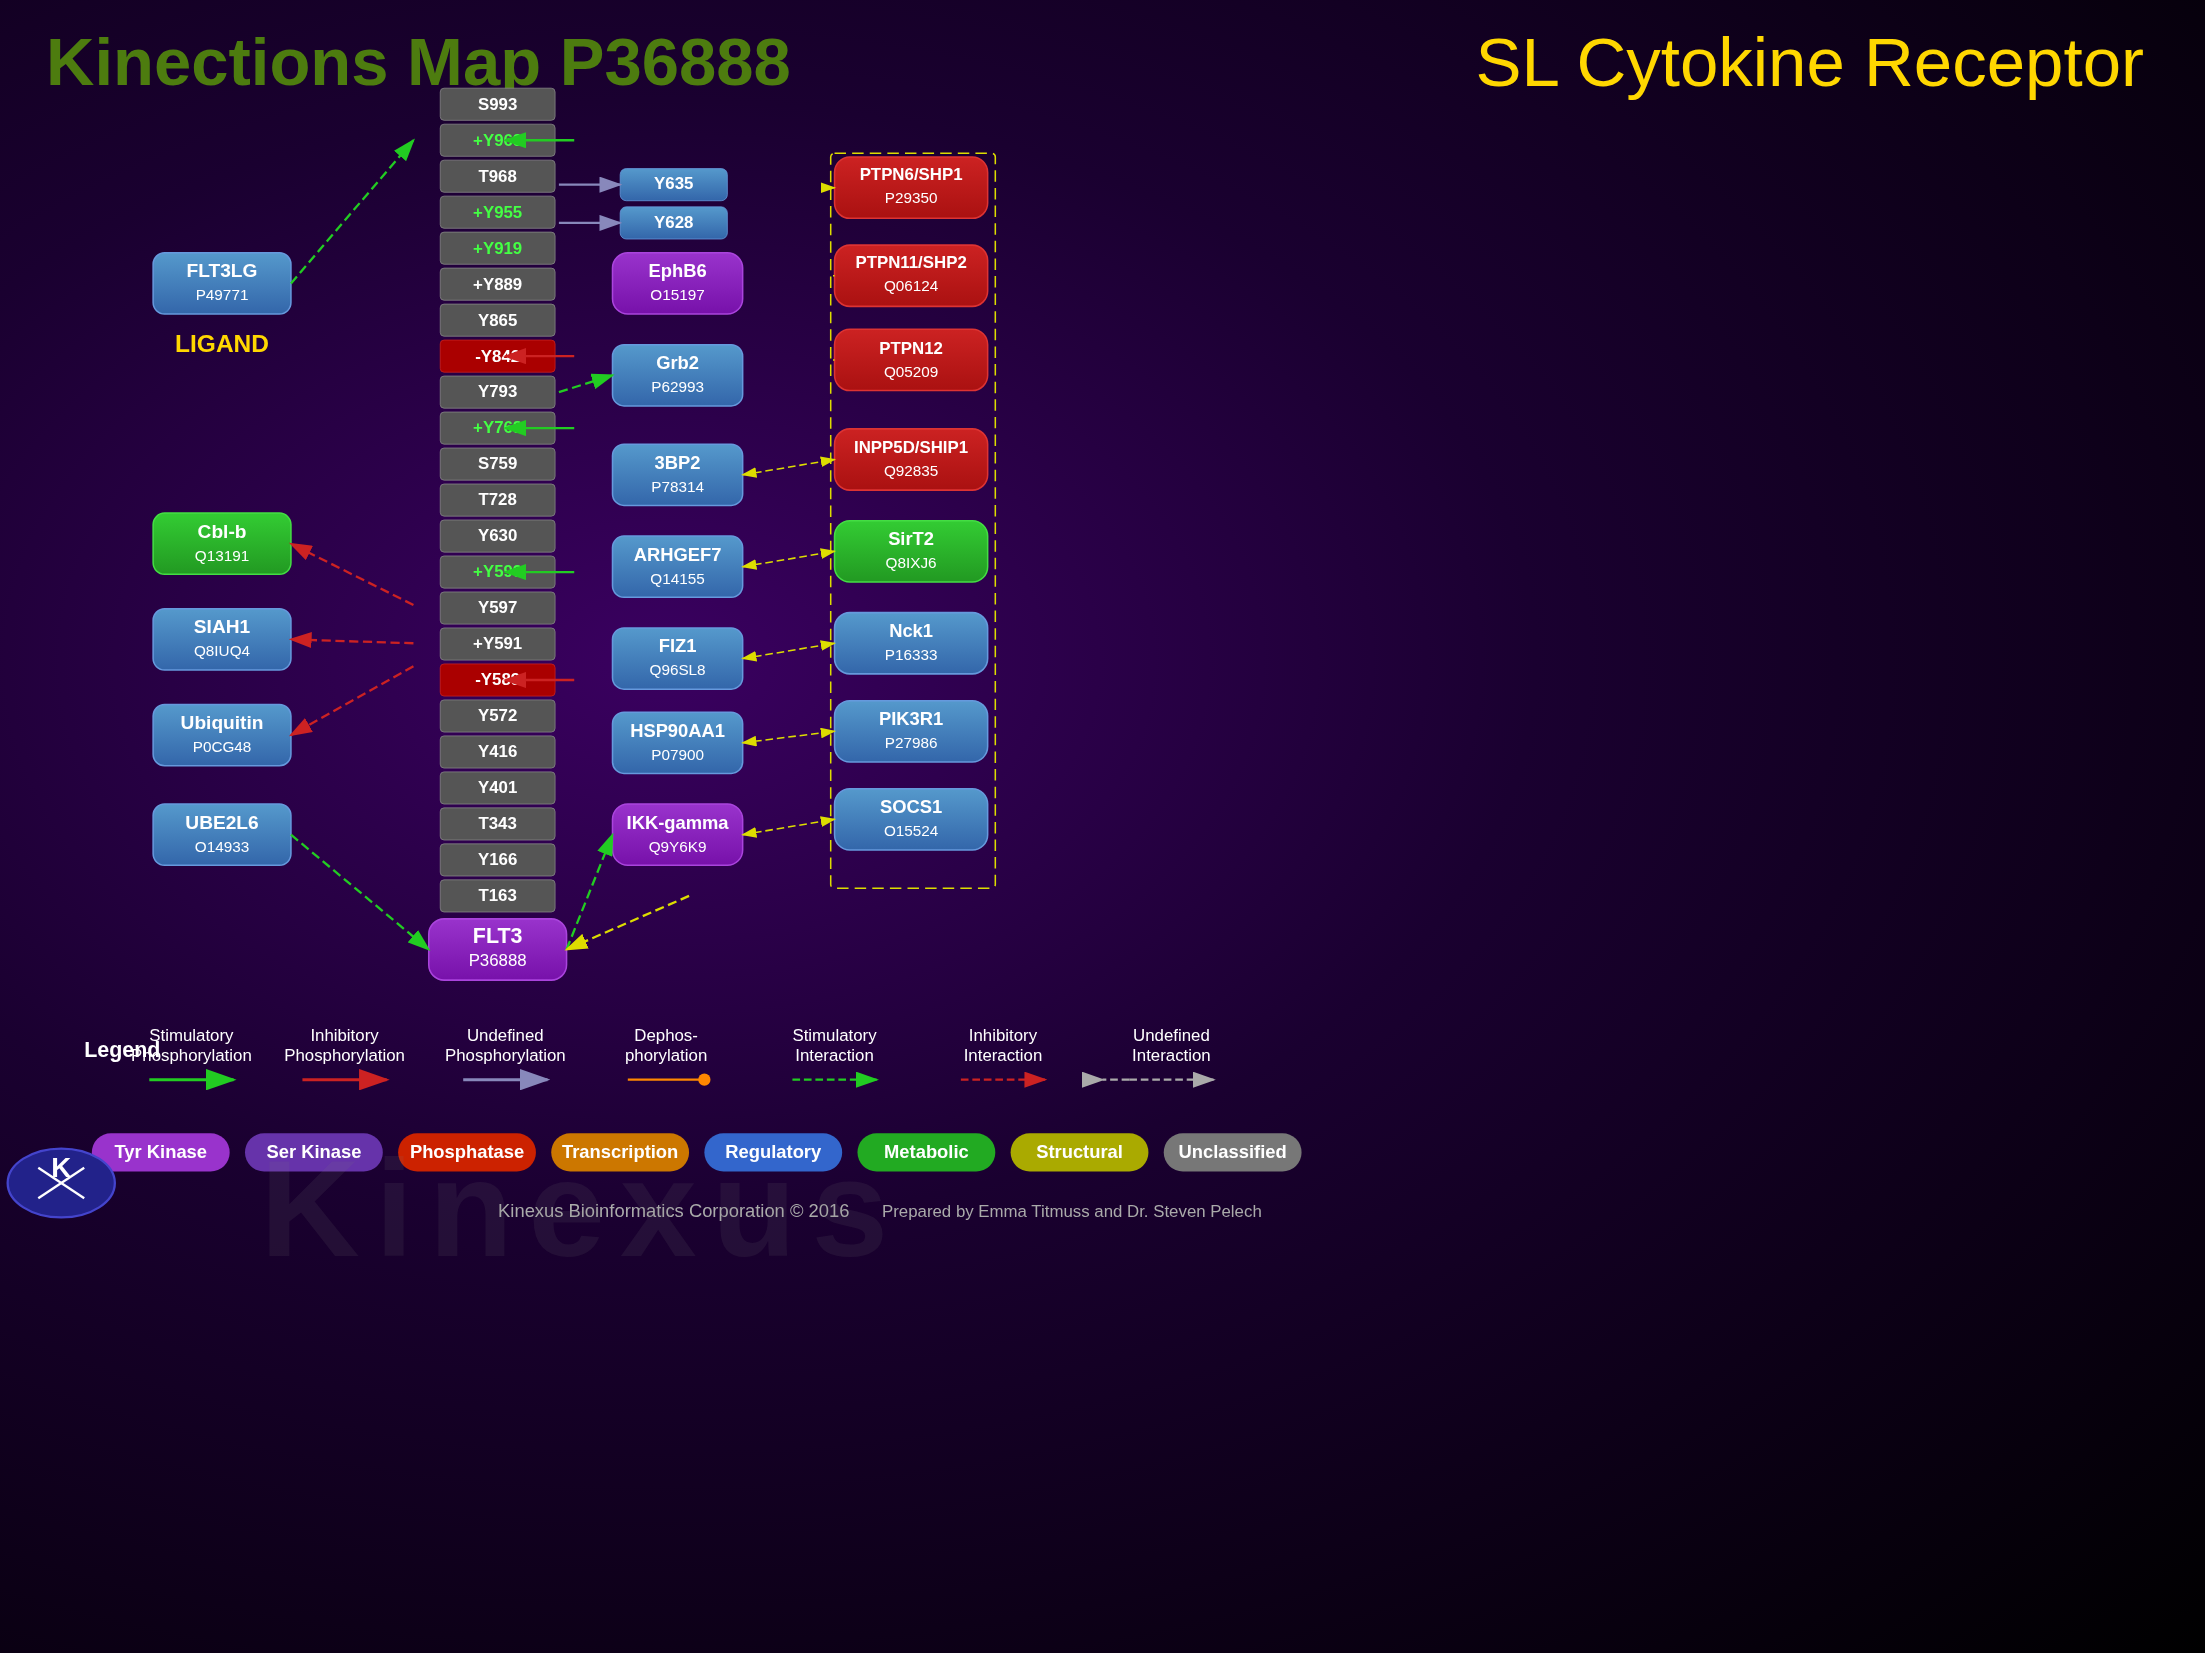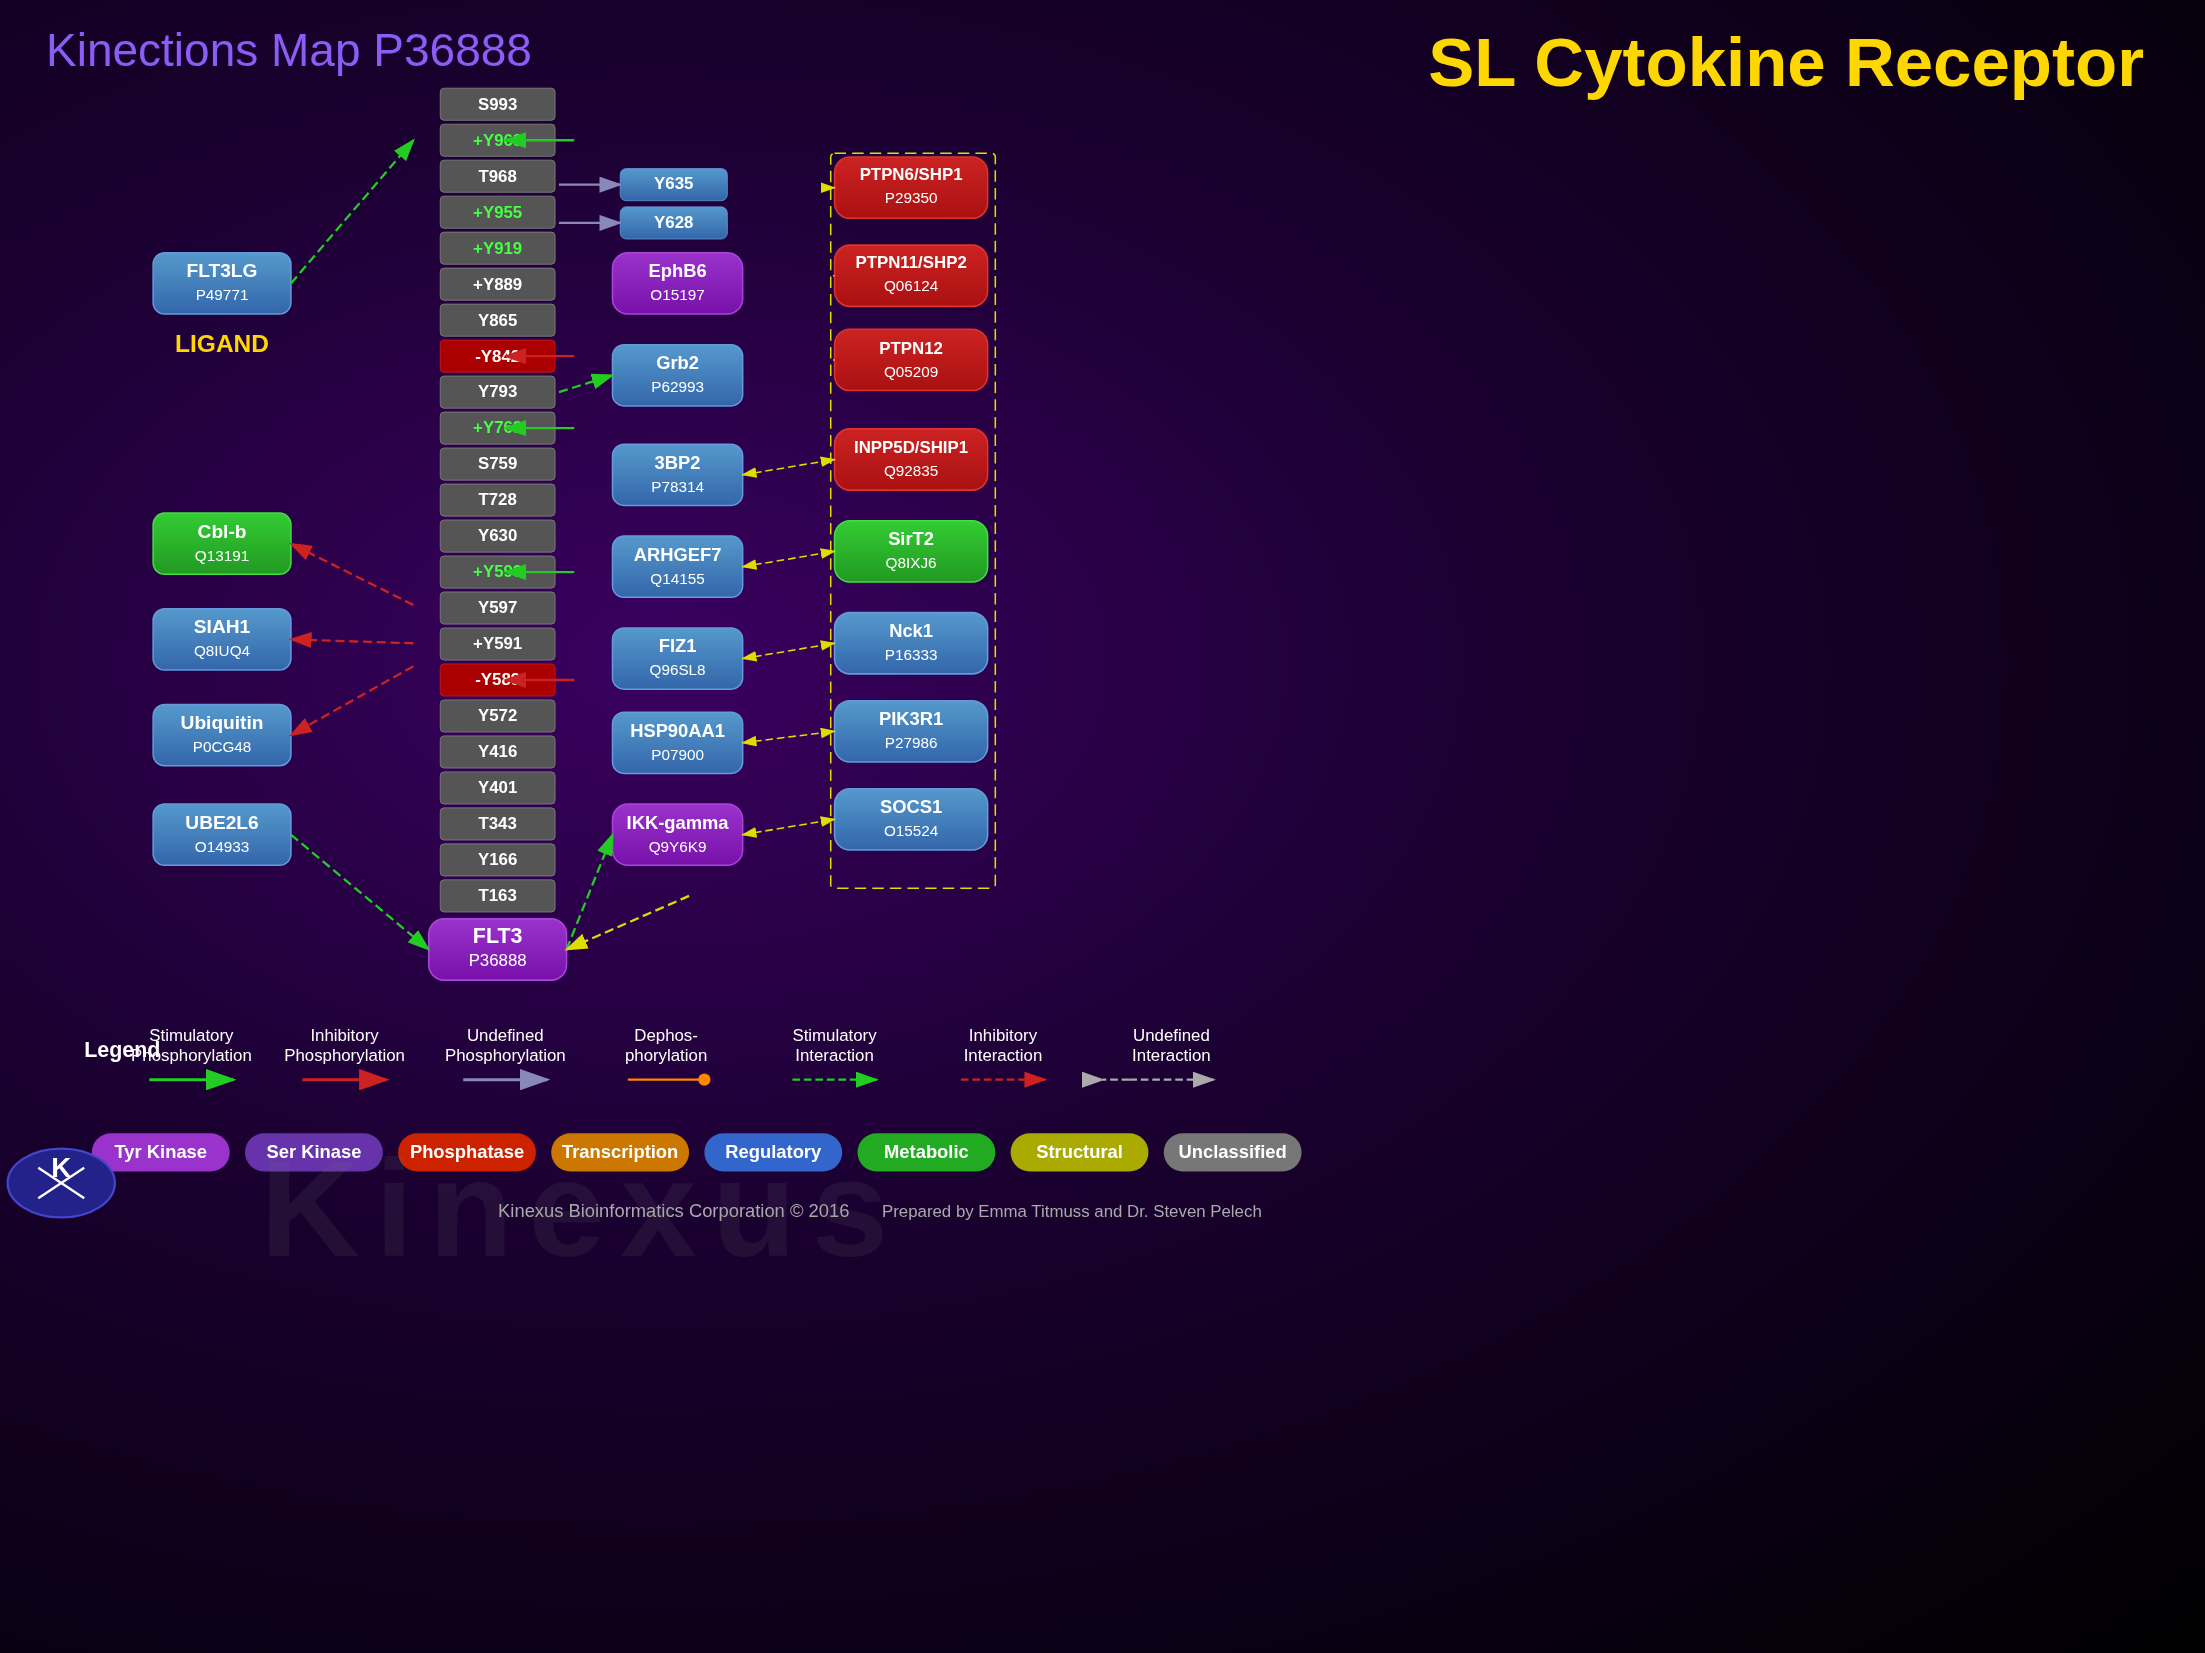--- a/index.html
+++ b/index.html
@@ -10,30 +10,30 @@
       font-family: Arial, sans-serif;
       overflow: hidden;
       position: relative;
     }
 
     
     .title-left {
       position: absolute;
       top: 23px;
       left: 46px;
-      font-size: 46px;
-      font-weight: normal;
-      color: #8b5cf6;
+      font-size: 67px;
+      font-weight: bold;
+      color: #4d7c0f;
     }
     .title-right {
       position: absolute;
       top: 23px;
       right: 61px;
       font-size: 69px;
-      font-weight: bold;
+      font-weight: normal;
       color: #ffd700;
     }
 
     
     .arrows-svg {
       position: absolute;
       top: 0;
       left: 0;
       width: 2205px;
       height: 1654px;

